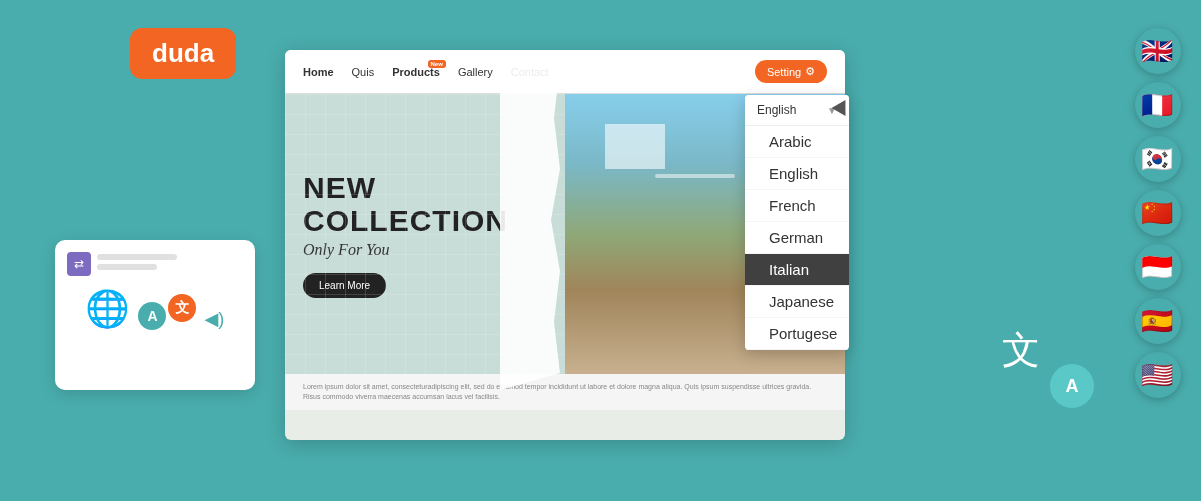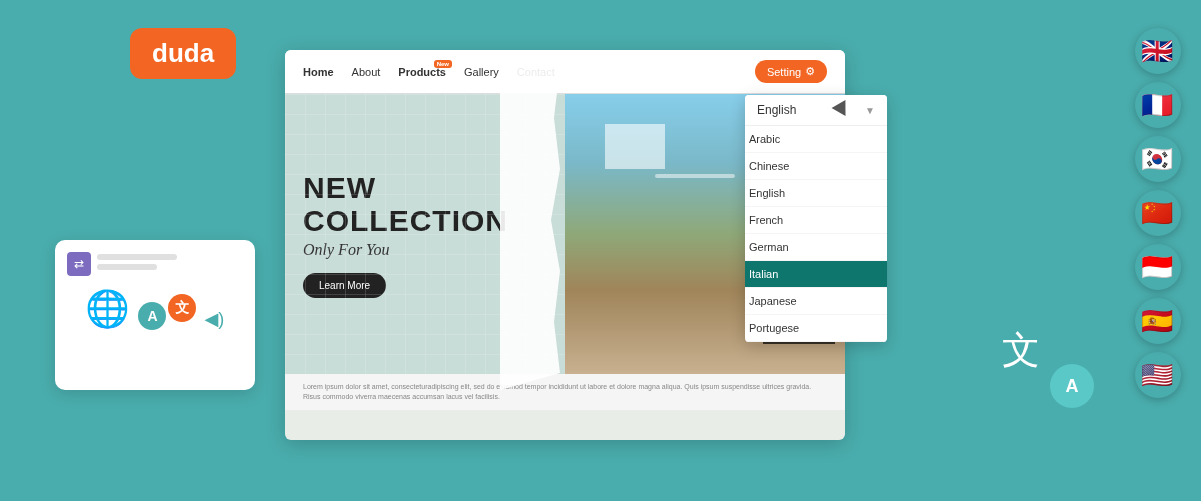--- a/index.html
+++ b/index.html
@@ -168,21 +168,21 @@
       font-size: 7px;
       color: #888;
       line-height: 1.4;
     }
 
     
     .language-dropdown {
       position: absolute;
       top: 95px;
       left: 745px;
-      width: 142px;
+      width: 104px;
       background: white;
       border-radius: 4px;
       box-shadow: 0 4px 16px rgba(0,0,0,0.2);
       z-index: 20;
       overflow: hidden;
     }
     .dropdown-header {
       background: white;
       padding: 8px 12px;
       display: flex;
@@ -191,28 +191,28 @@
       border-bottom: 1px solid #eee;
       font-size: 12px;
       font-weight: 500;
       color: #333;
     }
     .dropdown-arrow {
       color: #999;
       font-size: 10px;
     }
     .dropdown-item {
-      padding: 7px 4px;
-      font-size: 11px;
+      padding: 7px 24px;
+      font-size: 15px;
       color: #333;
       cursor: pointer;
       border-bottom: 1px solid #f5f5f5;
     }
     .dropdown-item.highlighted {
-      background: #0f766e;
+      background: #404040;
       color: white;
     }
 
     
     .left-widget {
       position: absolute;
       top: 240px;
       left: 55px;
       width: 200px;
       height: 150px;
@@ -378,21 +378,21 @@
 
 <div class="duda-logo">
   <span>duda</span>
 </div>
 
 <div class="website-mockup">
 
   <div class="nav-bar">
     <div class="nav-links">
       <span class="nav-link active">Home</span>
-      <span class="nav-link">About</span>
+      <span class="nav-link">Quis</span>
       <span class="nav-link" style="position:relative;font-weight:bold;">
         Products
         <span class="nav-badge">New</span>
       </span>
       <span class="nav-link">Gallery</span>
       <span class="nav-link">Contact</span>
     </div>
     <button class="setting-btn">
       <span>Setting</span>
       <span>⚙</span>
@@ -434,21 +434,20 @@
 </div>
 
 <div class="torn-paper"></div>
 
 <div class="language-dropdown">
   <div class="dropdown-header">
     <span>English</span>
     <span class="dropdown-arrow">▼</span>
   </div>
   <div class="dropdown-item">Arabic</div>
-  <div class="dropdown-item">Chinese</div>
   <div class="dropdown-item">English</div>
   <div class="dropdown-item">French</div>
   <div class="dropdown-item">German</div>
   <div class="dropdown-item highlighted">Italian</div>
   <div class="dropdown-item">Japanese</div>
   <div class="dropdown-item">Portugese</div>
 </div>
 
 <div class="cursor"></div>
 

